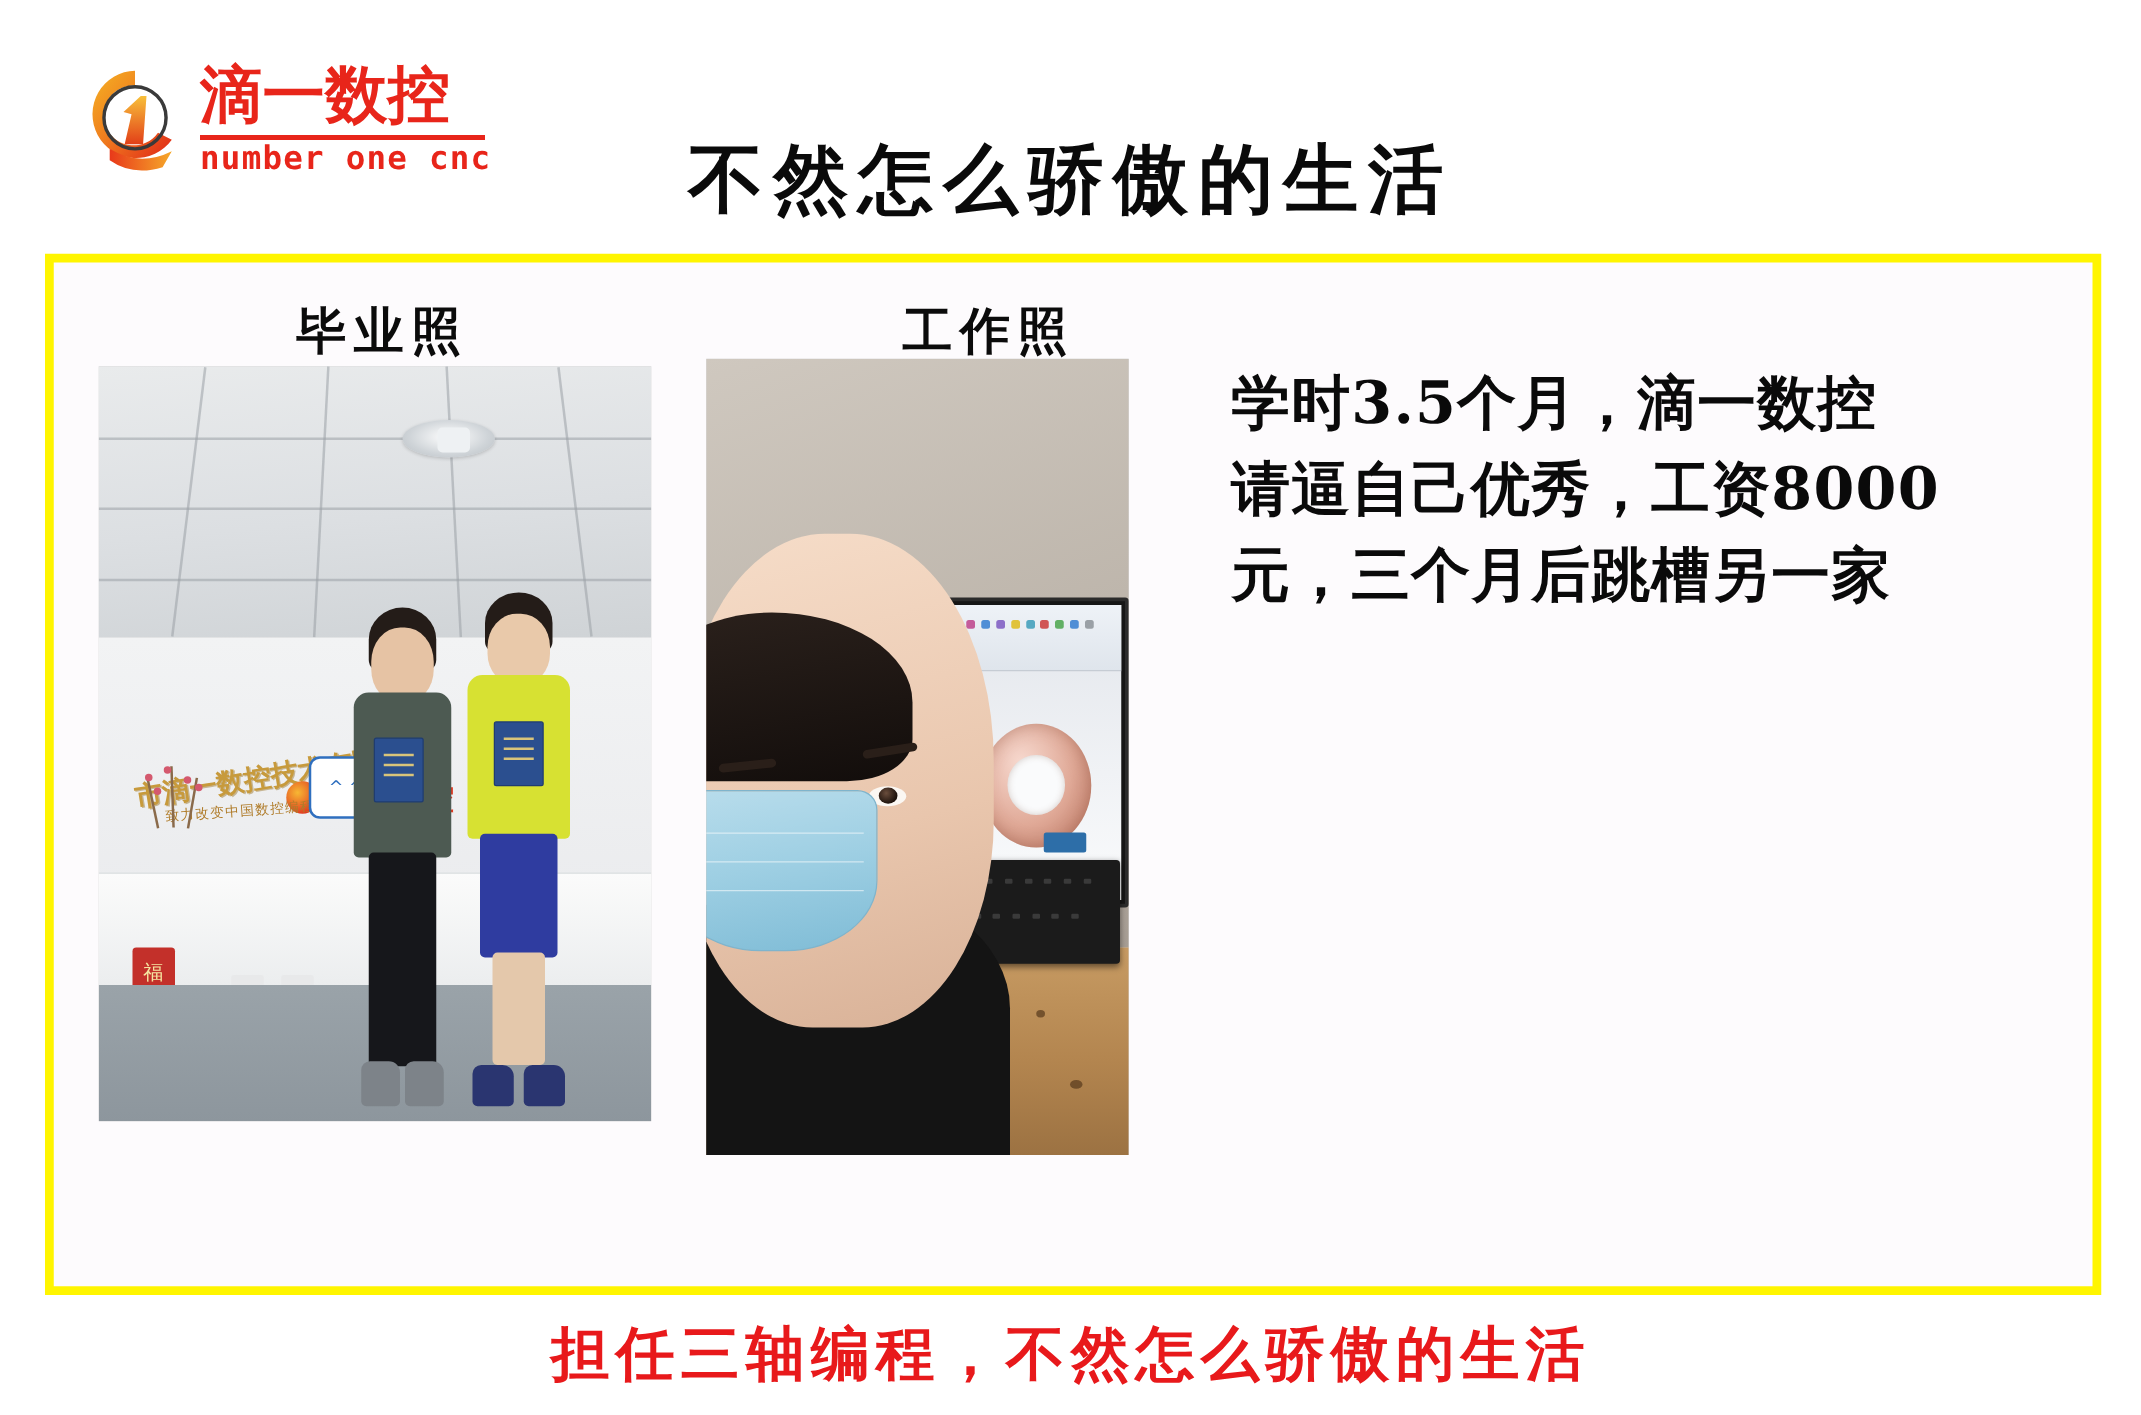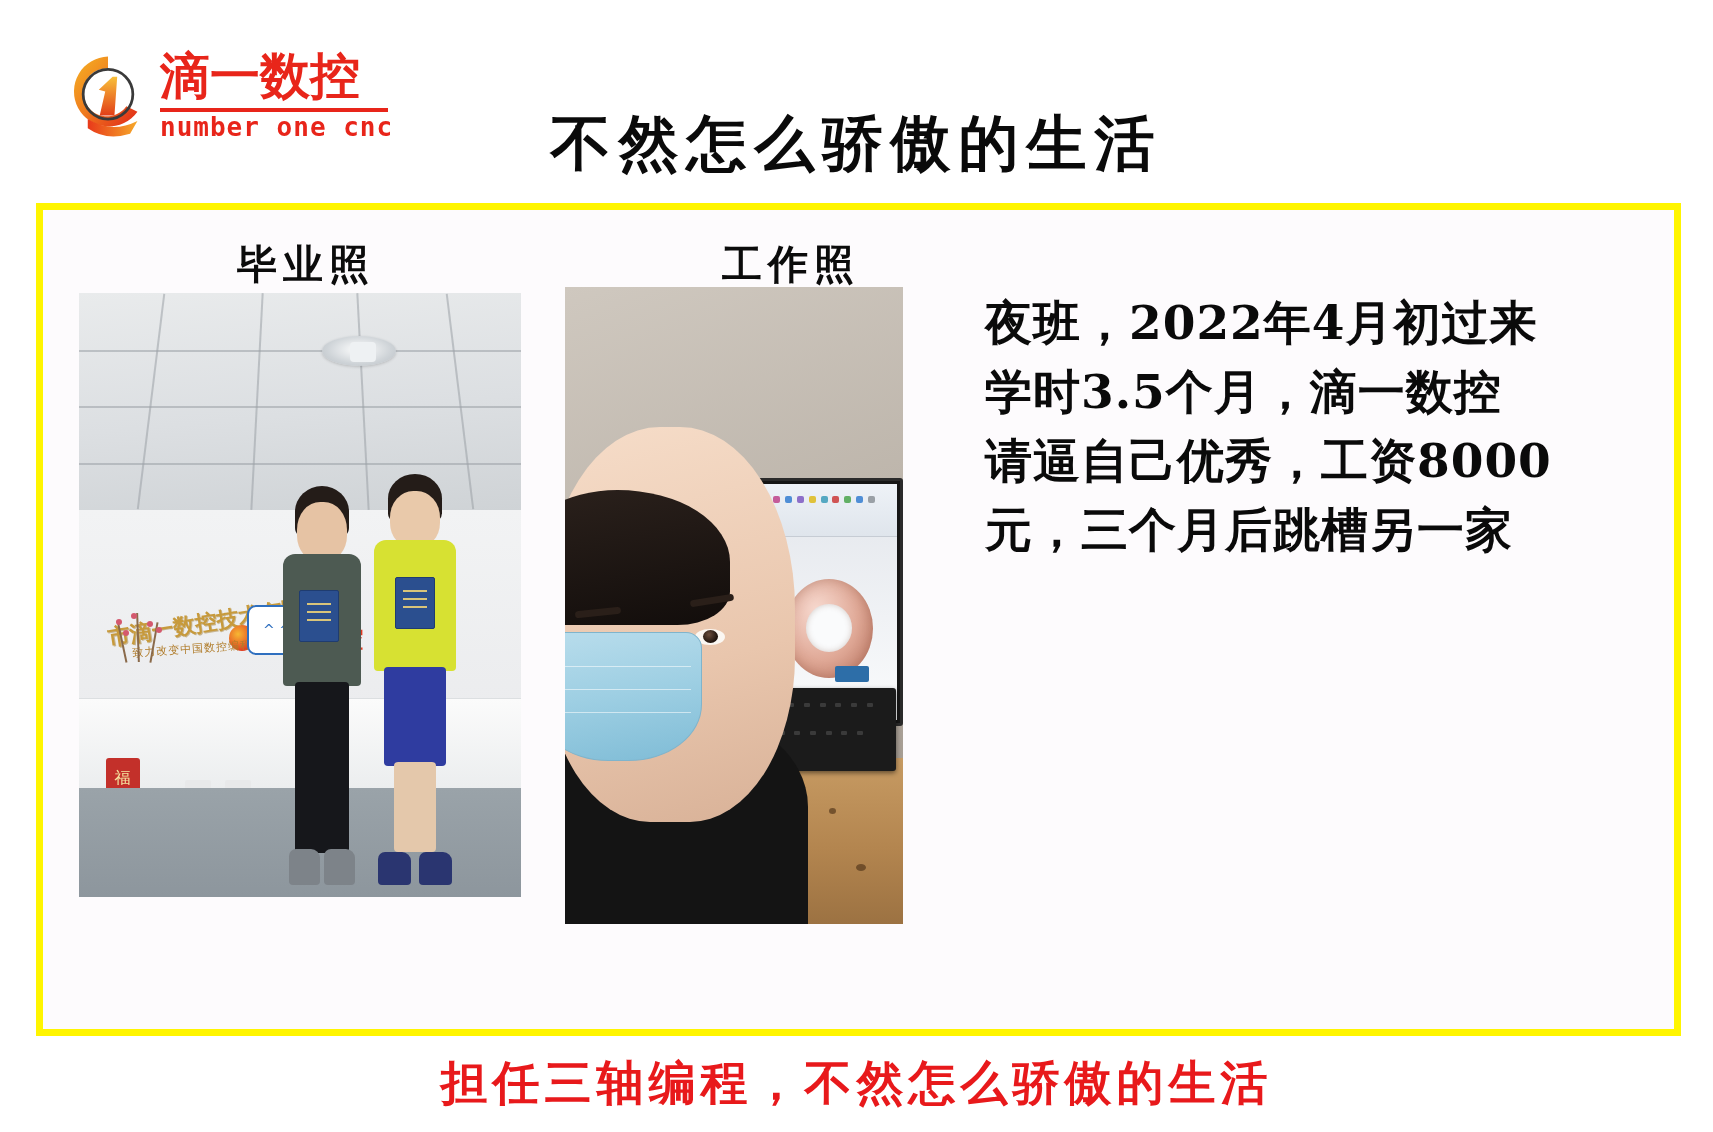--- a/index.html
+++ b/index.html
@@ -533,19 +533,18 @@
     <div class="w-eye" style="left:60%;top:51%;"></div>
     <div class="w-mask">
       <i style="top:26%"></i>
         <i style="top:44%"></i>
         <i style="top:62%"></i>
     </div>
   </div>
 </div>
 
 <div class="story">
-  <div class="story-line">夜班，2022年4月初过来</div>
   <div class="story-line">学时3.5个月，滴一数控</div>
   <div class="story-line">请逼自己优秀，工资8000</div>
   <div class="story-line">元，三个月后跳槽另一家</div>
 </div>
 
 <div class="footer-slogan">担任三轴编程，不然怎么骄傲的生活</div>
 
 </body></html>

